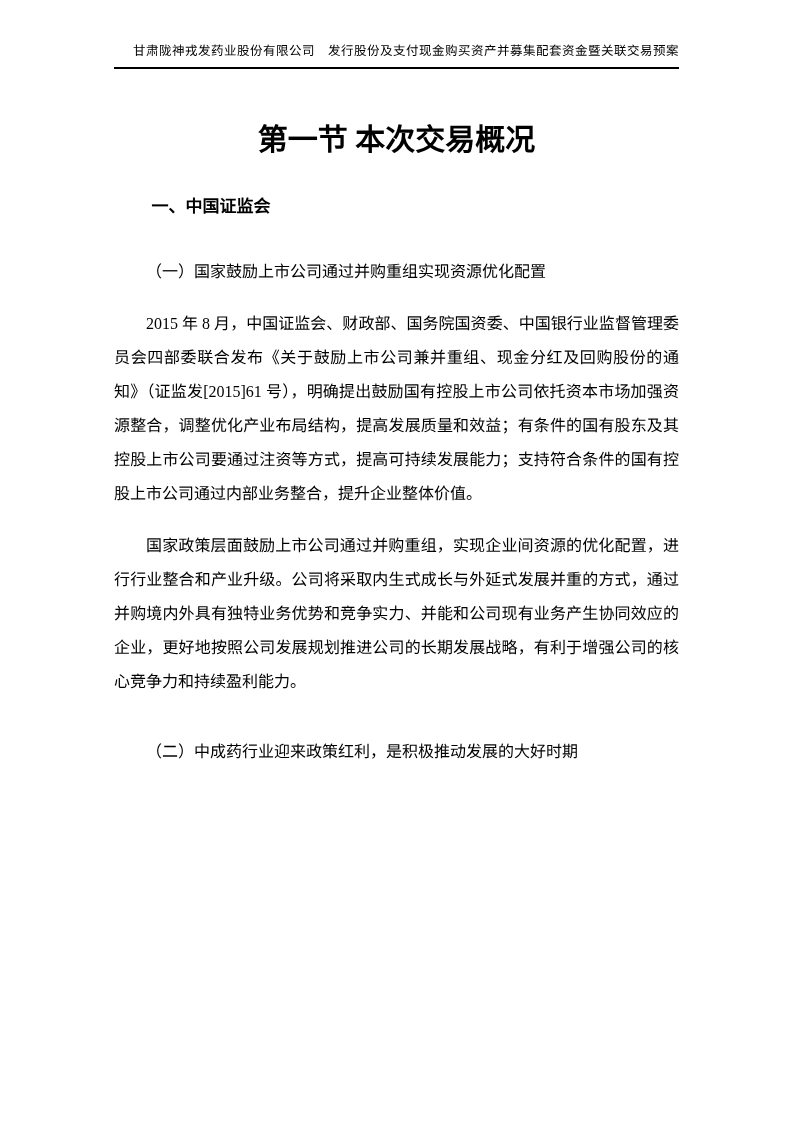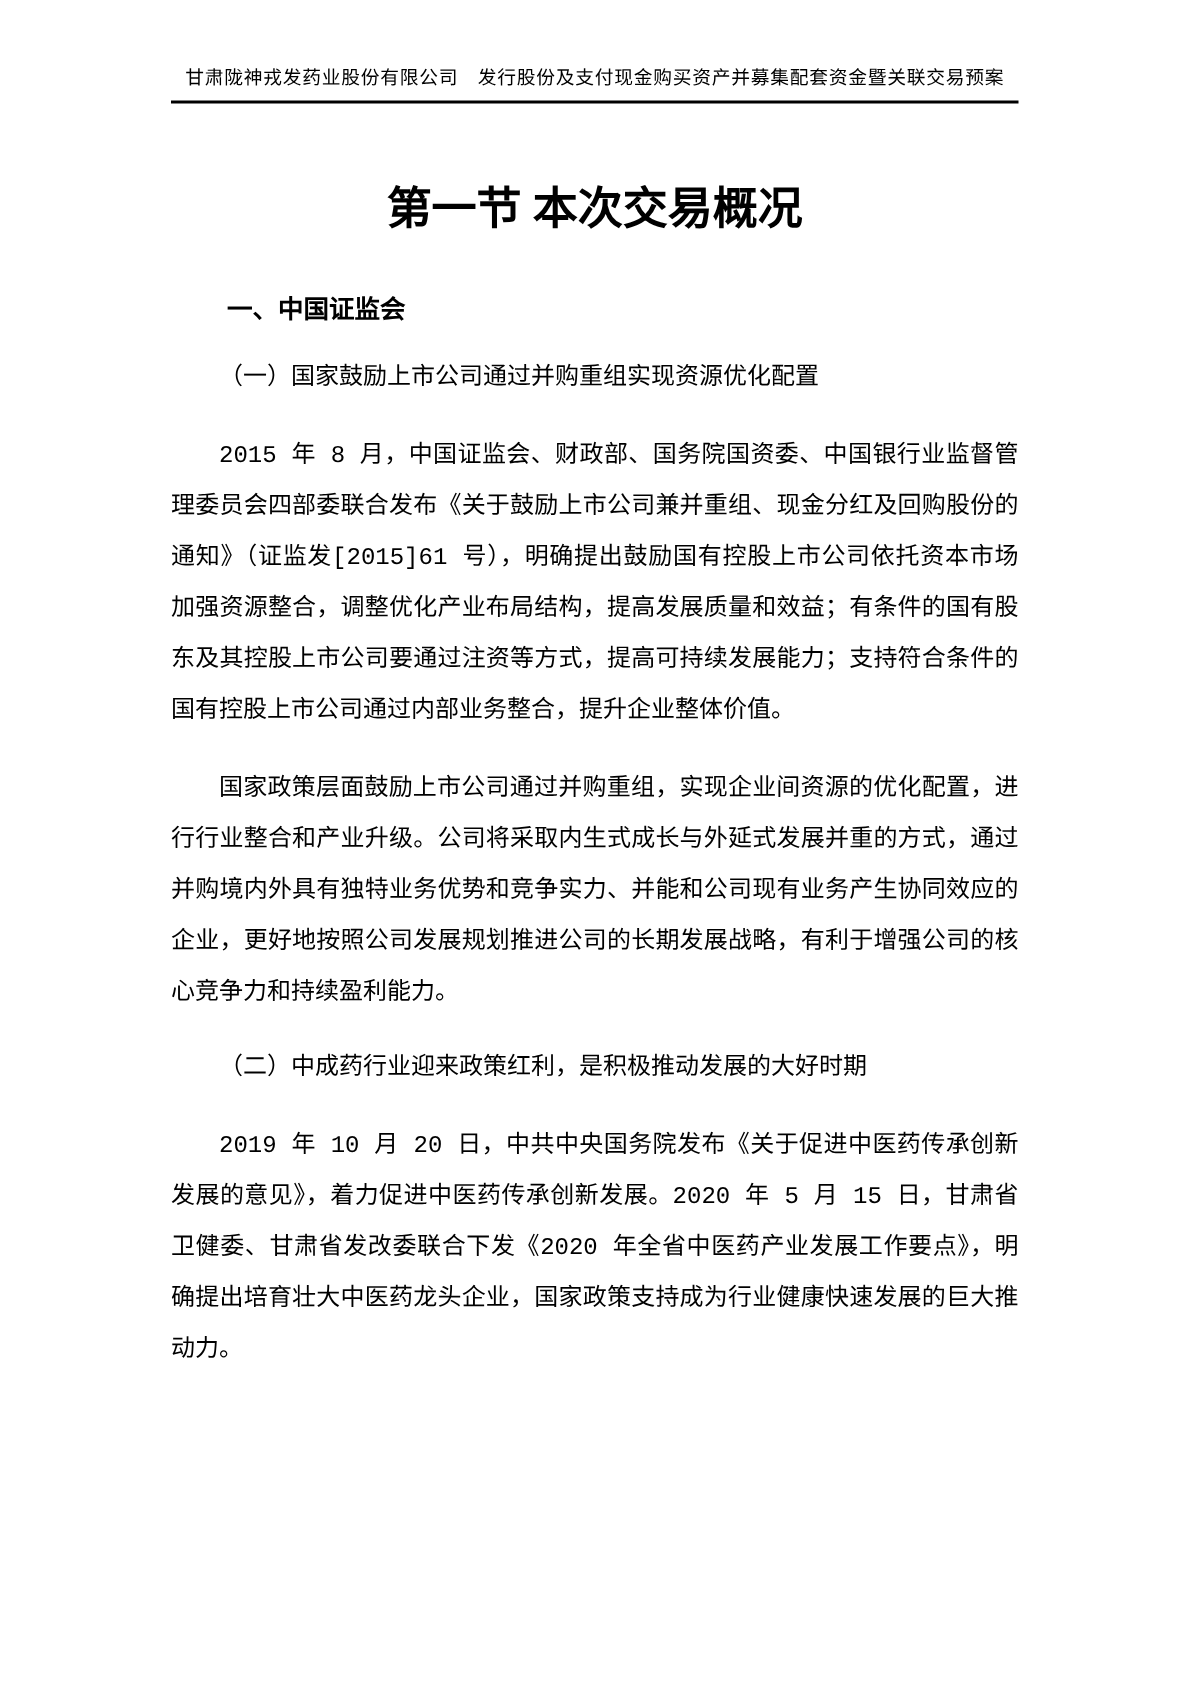--- a/index.html
+++ b/index.html
@@ -20,57 +20,57 @@
     font-family: "Liberation Serif", "DejaVu Serif", serif;
   }
   .doc-header {
     border-bottom: 2px solid #000000;
     padding-bottom: 7px;
   }
   .doc-header-text {
     font-size: 12.5px;
     line-height: 16px;
     letter-spacing: 0.5px;
-    text-align: center;
+    text-align: right;
     white-space: nowrap;
-    font-family: Liberation Sans, sans-serif;
+    font-family: Liberation Mono, monospace;
   }
   .chapter-title {
     margin: 56px 0 0 0;
     font-size: 30px;
     line-height: 30px;
     font-weight: bold;
     text-align: center;
     font-family: "Liberation Serif", "DejaVu Serif", serif;
   }
   .section-heading {
     margin: 40px 0 0 0;
     font-size: 17px;
     line-height: 24px;
     font-weight: bold;
     text-indent: 2.2em;
     font-family: "Liberation Sans", "DejaVu Sans", sans-serif;
   }
   .subsection-heading {
-    margin: 16px 0 0 0;
+    margin: 36px 0 0 0;
     font-size: 16px;
     line-height: 34px;
     font-weight: normal;
     text-indent: 2em;
     font-family: "Liberation Serif", "DejaVu Serif", serif;
   }
   .para {
     margin: 18px 0 0 0;
     font-size: 16px;
     line-height: 34px;
     text-align: justify;
     text-justify: inter-ideograph;
     text-indent: 2em;
     word-break: break-all;
-    font-family: Liberation Mono, monospace;
+    font-family: Liberation Serif, serif;
   }
 </style>
 </head>
 <body>
 
 <div class="page">
 
   <header class="doc-header">
     <div class="doc-header-text">甘肃陇神戎发药业股份有限公司　发行股份及支付现金购买资产并募集配套资金暨关联交易预案</div>
   </header>
@@ -83,17 +83,16 @@
 
     <p class="subsection-heading">（一）国家鼓励上市公司通过并购重组实现资源优化配置</p>
 
     <p class="para">2015 年 8 月，中国证监会、财政部、国务院国资委、中国银行业监督管理委员会四部委联合发布《关于鼓励上市公司兼并重组、现金分红及回购股份的通知》（证监发[2015]61 号），明确提出鼓励国有控股上市公司依托资本市场加强资源整合，调整优化产业布局结构，提高发展质量和效益；有条件的国有股东及其控股上市公司要通过注资等方式，提高可持续发展能力；支持符合条件的国有控股上市公司通过内部业务整合，提升企业整体价值。</p>
 
 
     <p class="para">国家政策层面鼓励上市公司通过并购重组，实现企业间资源的优化配置，进行行业整合和产业升级。公司将采取内生式成长与外延式发展并重的方式，通过并购境内外具有独特业务优势和竞争实力、并能和公司现有业务产生协同效应的企业，更好地按照公司发展规划推进公司的长期发展战略，有利于增强公司的核心竞争力和持续盈利能力。</p>
 
     <p class="subsection-heading">（二）中成药行业迎来政策红利，是积极推动发展的大好时期</p>
 
-    <p class="para">2019 年 10 月 20 日，中共中央国务院发布《关于促进中医药传承创新发展的意见》，着力促进中医药传承创新发展。2020 年 5 月 15 日，甘肃省卫健委、甘肃省发改委联合下发《2020 年全省中医药产业发展工作要点》，明确提出培育壮大中医药龙头企业，国家政策支持成为行业健康快速发展的巨大推动力。</p>
 
   </main>
 
 </div>
 
 </body></html>

